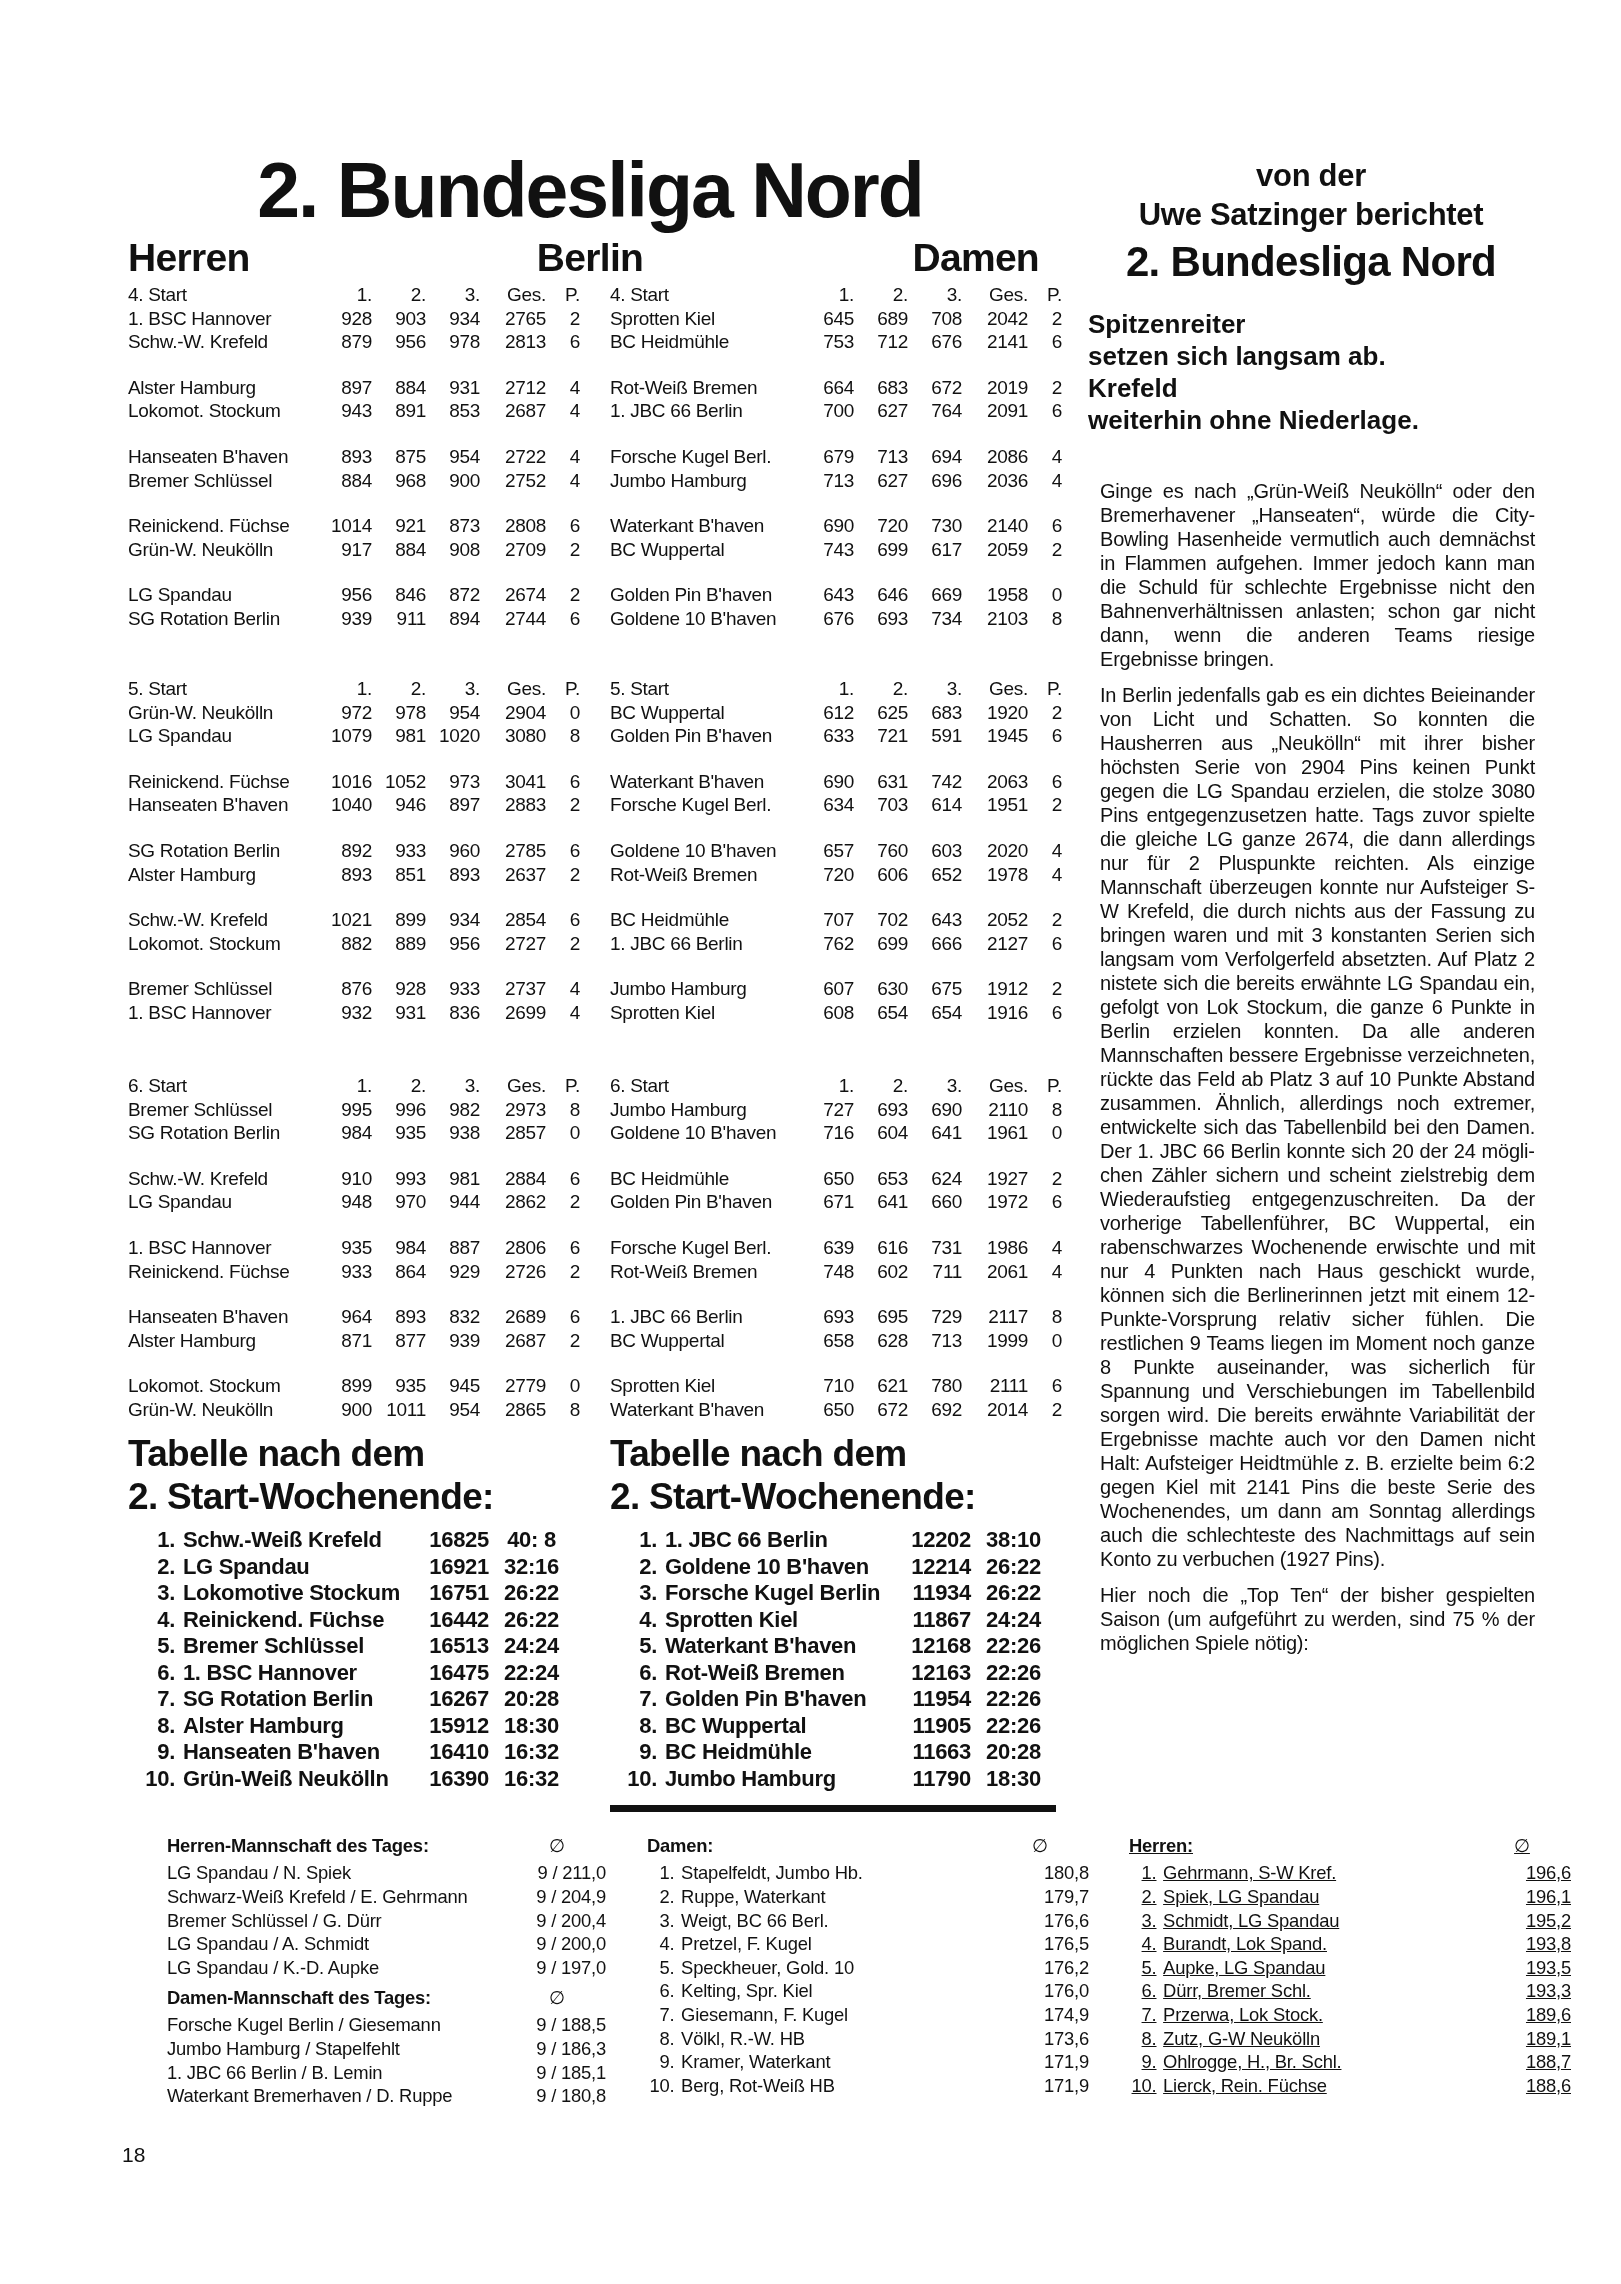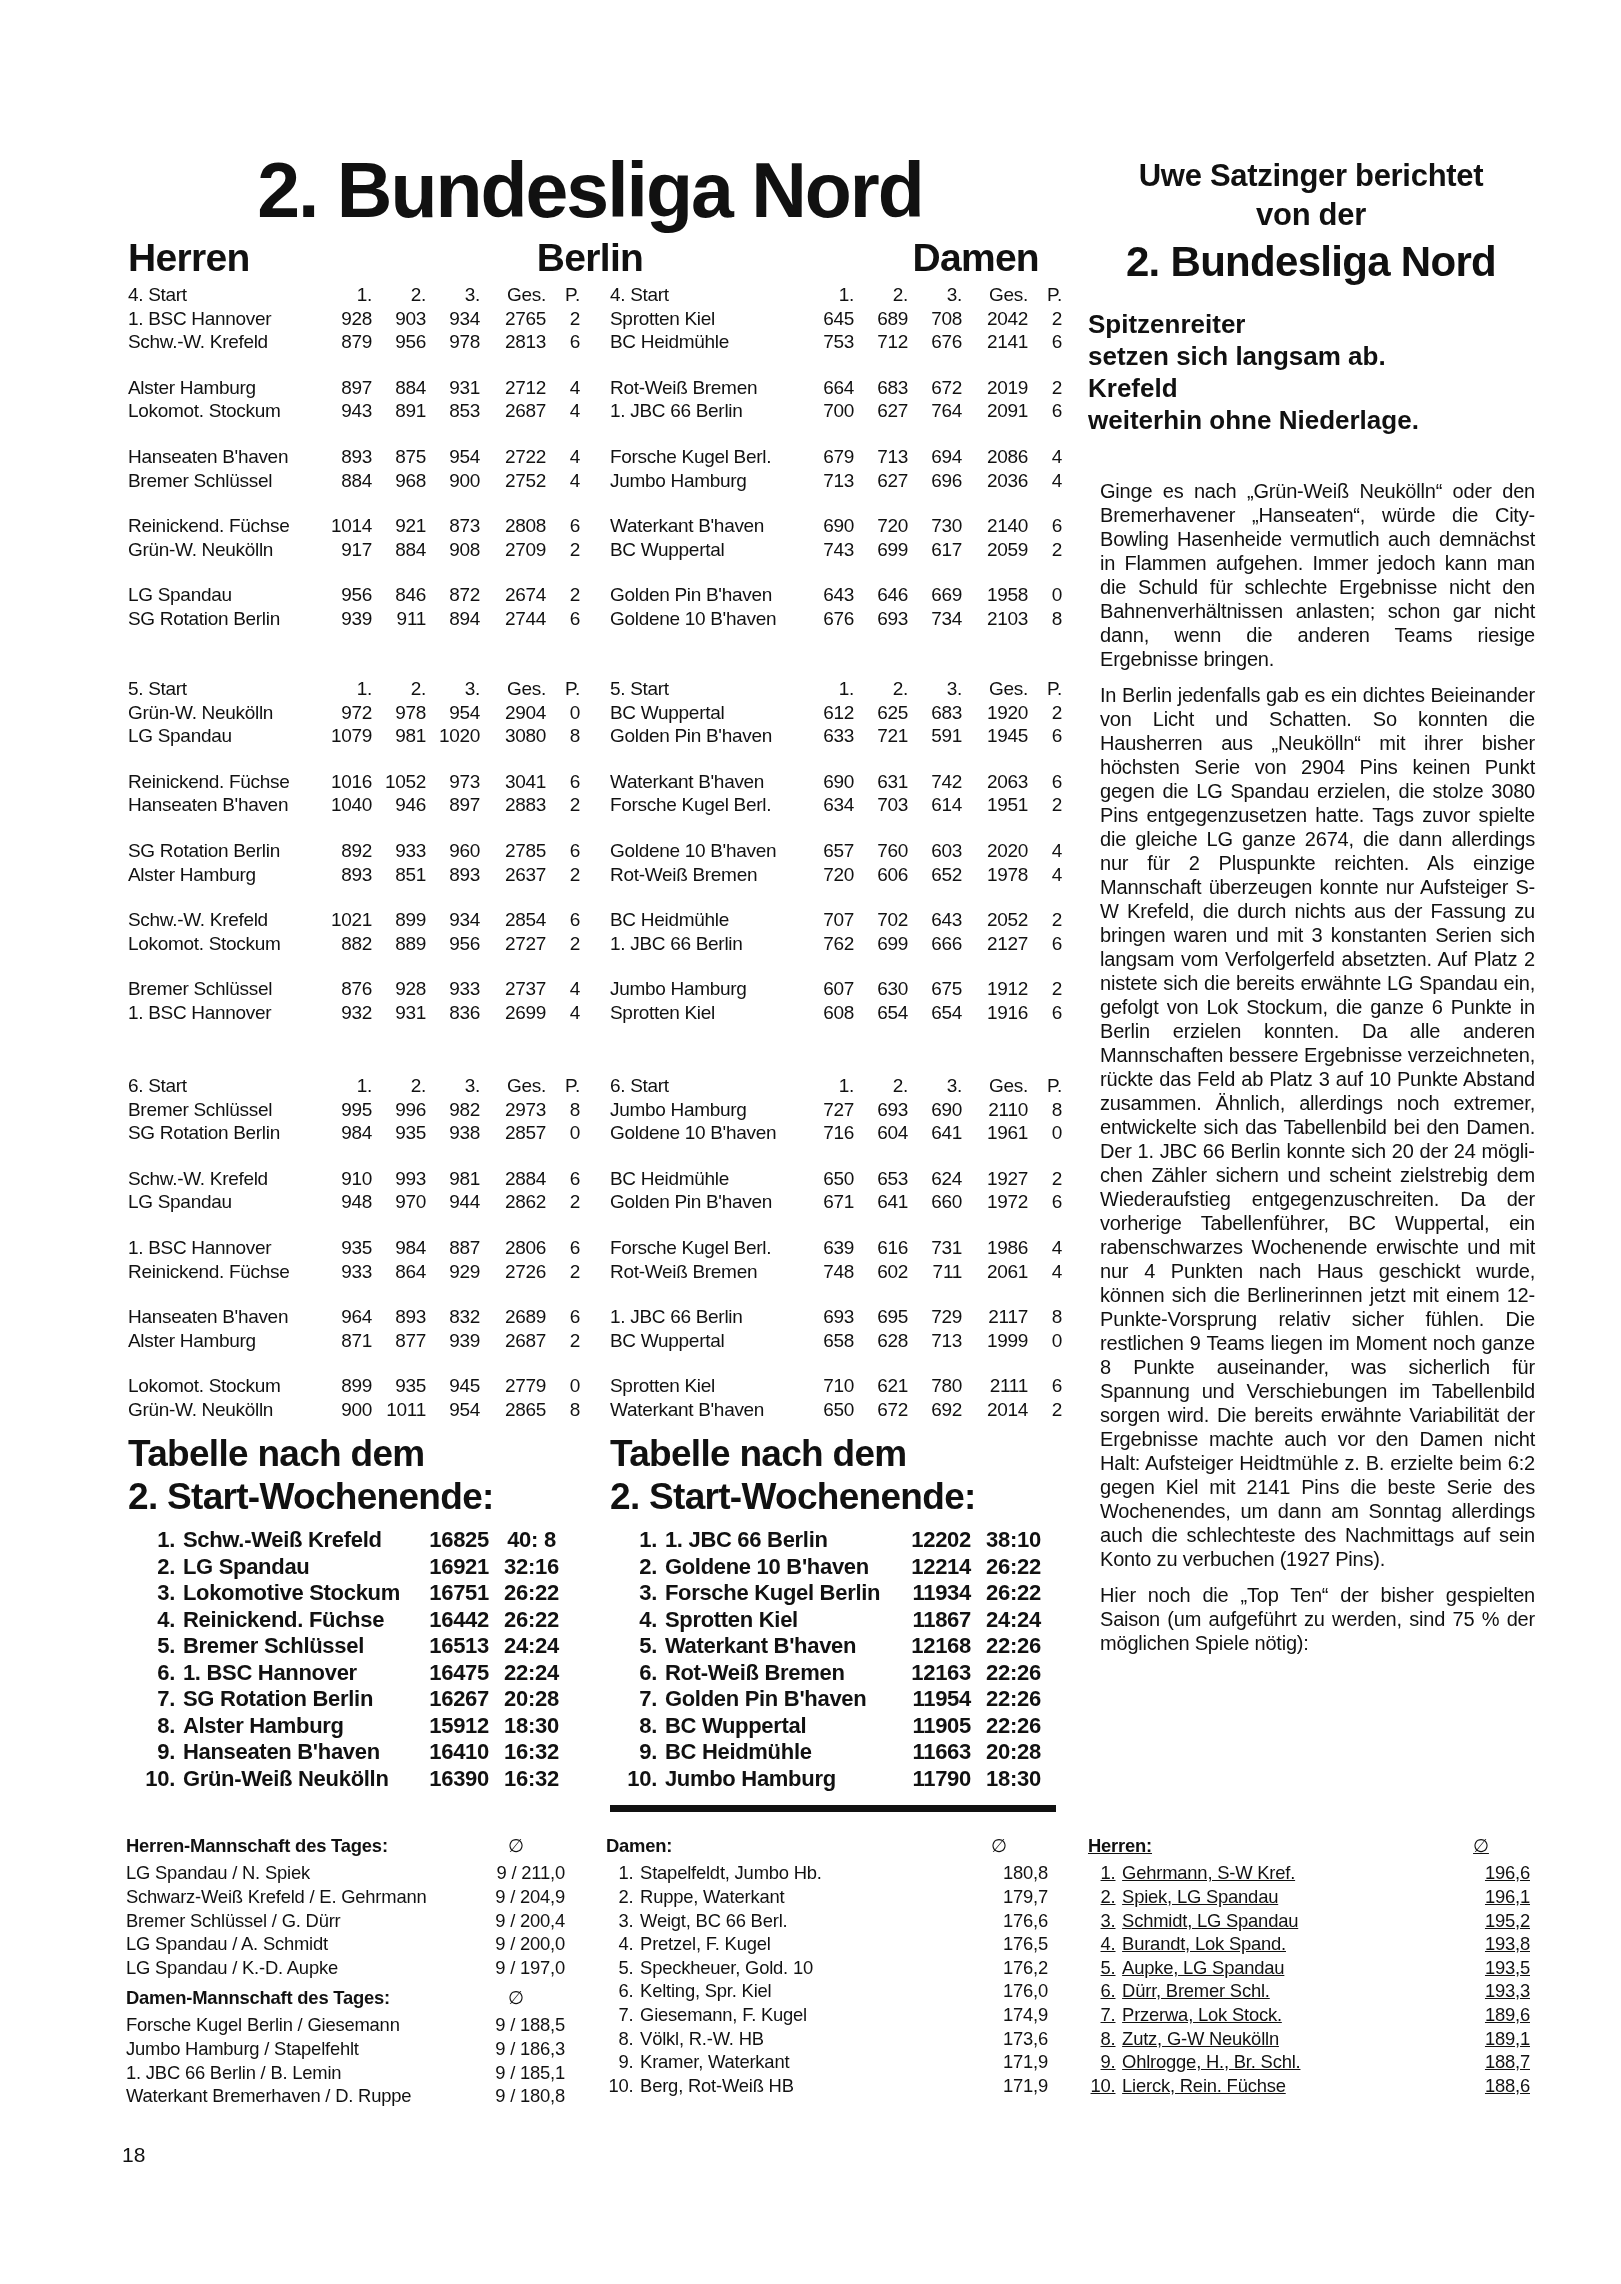--- a/index.html
+++ b/index.html
@@ -36,21 +36,21 @@
   .standings { font-weight: bold; font-size: 22px; line-height: 26.5px; letter-spacing: -0.3px; }
   .standings .row { display: flex; white-space: nowrap; }
   .standings .rk { width: 47px; text-align: right; padding-right: 7.9px; }
   .standings .tm { flex: 1; }
   .standings .pins { width: 79px; text-align: right; }
   .standings .pts { width: 85px; text-align: center; }
 
   .thick-rule { height: 6.6px; background: #111; }
 
   
-  .small-list { font-size: 18.4px; line-height: 23.6px; letter-spacing: -0.2px; }
+  .small-list { font-size: 18.4px; line-height: 23.6px; letter-spacing: -0.2px; margin-left: 41px; }
   .small-list .lh { display: flex; font-weight: bold; margin-bottom: 3.9px; }
   .small-list .row { display: flex; white-space: nowrap; }
   .small-list .name { flex: 1; }
   .small-list .val { width: 98px; text-align: right; }
   .small-list .sym { width: 98px; text-align: center; font-weight: normal; }
   .small-list .rk { width: 27.5px; text-align: right; padding-right: 6.6px; }
 
   
   #article-head {
     left: 1075px; top: 156px; width: 472px; text-align: center; font-weight: bold;
@@ -933,22 +933,22 @@
       <span class="val">188,7</span>
     </div>
     <div class="row">
       <span class="rk">10.</span>
       <span class="name">Lierck, Rein. Füchse</span>
       <span class="val">188,6</span>
     </div>
   </div>
 
 <div class="abs" id="article-head">
+  <div class="l1">von der</div>
   <div class="l1">Uwe Satzinger berichtet</div>
-  <div class="l1">von der</div>
   <div class="l2">2. Bundesliga Nord</div>
 </div>
 <div class="abs" id="subhead">
   <div>Spitzenreiter</div>
   <div>setzen sich langsam ab.</div>
   <div>Krefeld</div>
   <div>weiterhin ohne Niederlage.</div>
 </div>
 <div class="abs" id="article-body">
   <p>Ginge es nach „Grün-Weiß Neukölln“ oder den Bremerhavener „Hanseaten“, würde die City-Bowling Hasenheide vermutlich auch demnächst in Flammen aufgehen. Immer je­doch kann man die Schuld für schlechte Er­gebnisse nicht den Bahnenverhältnissen an­lasten; schon gar nicht dann, wenn die ande­ren Teams riesige Ergebnisse bringen.</p>

